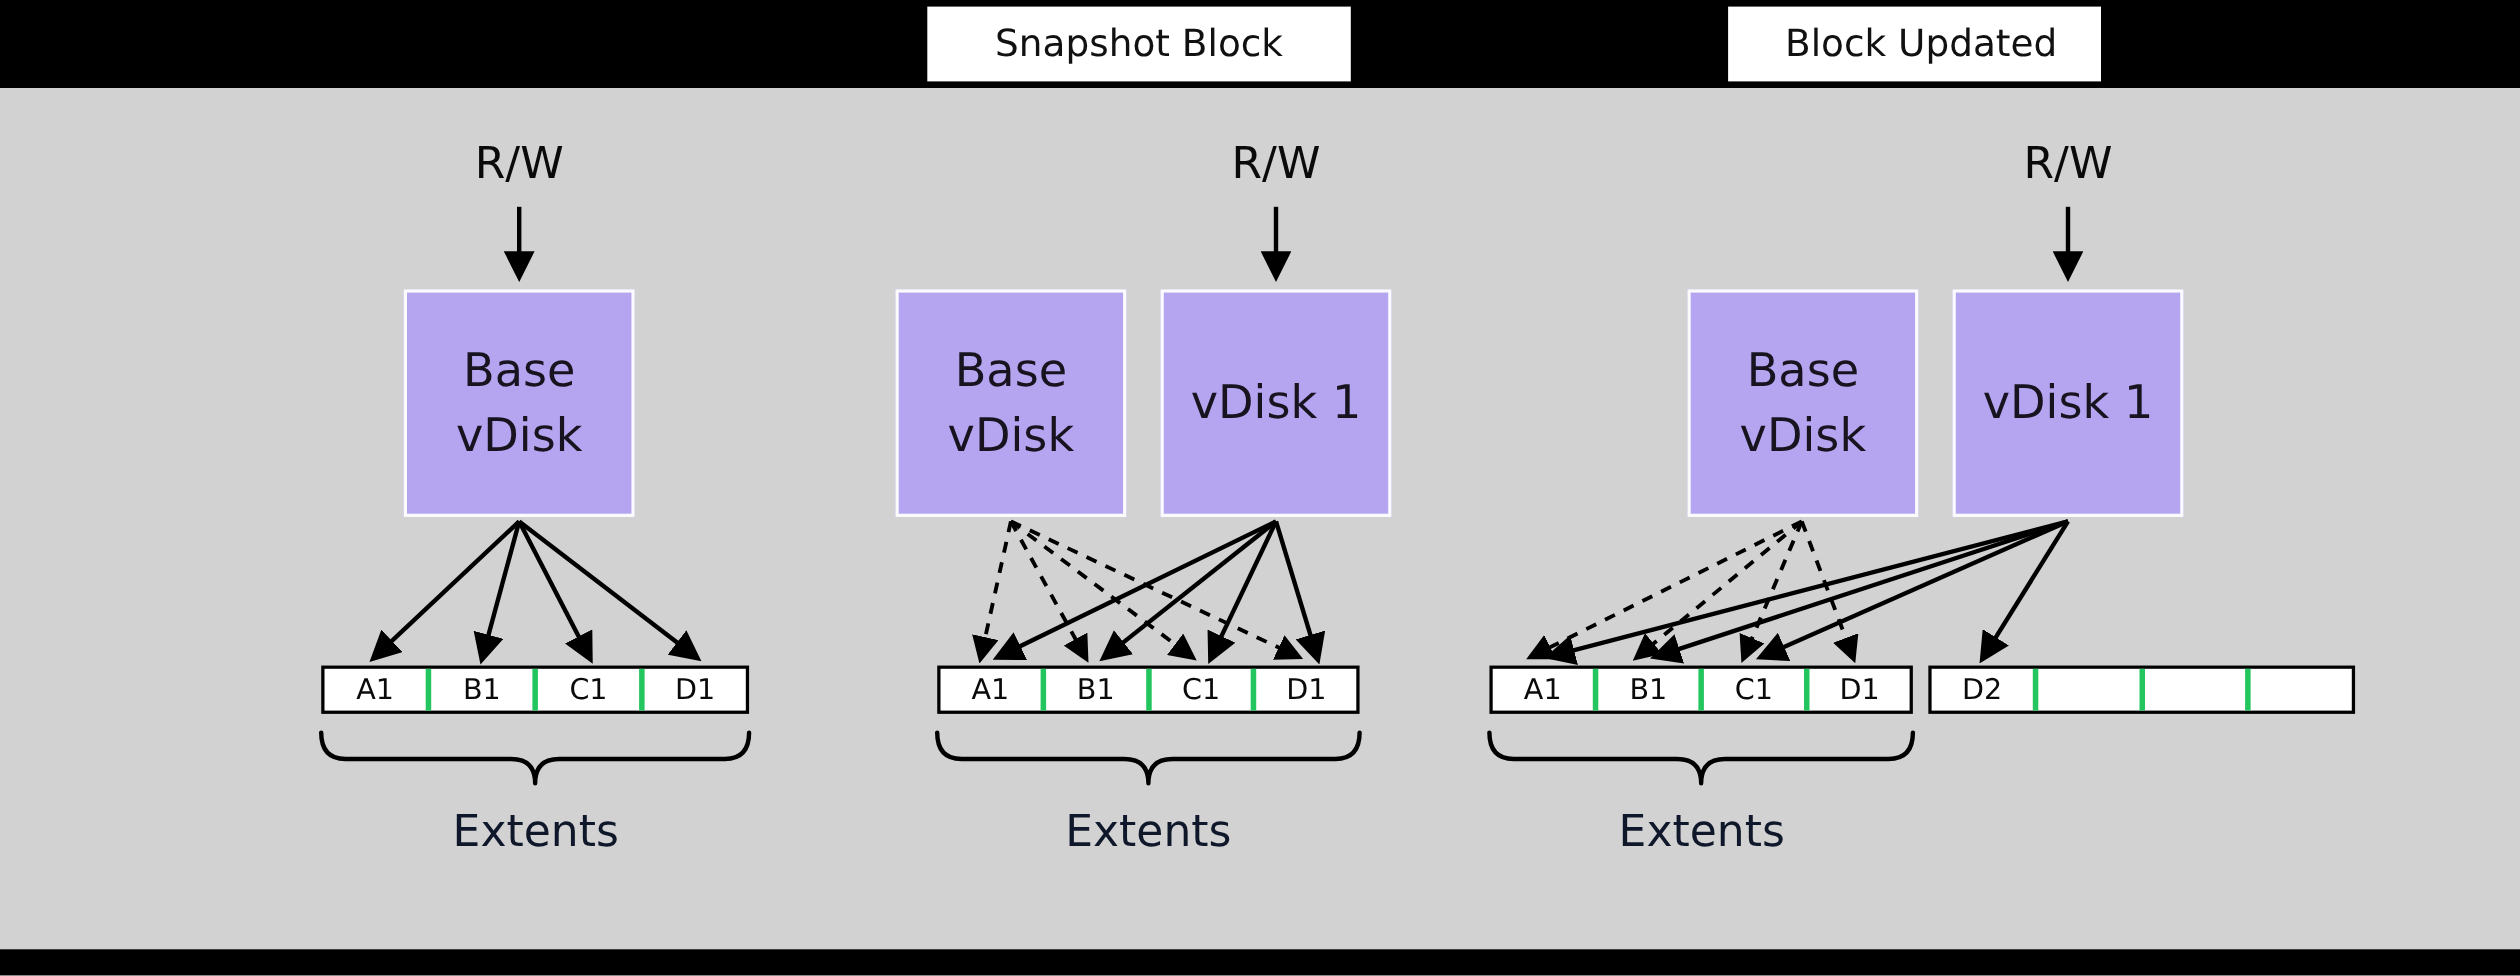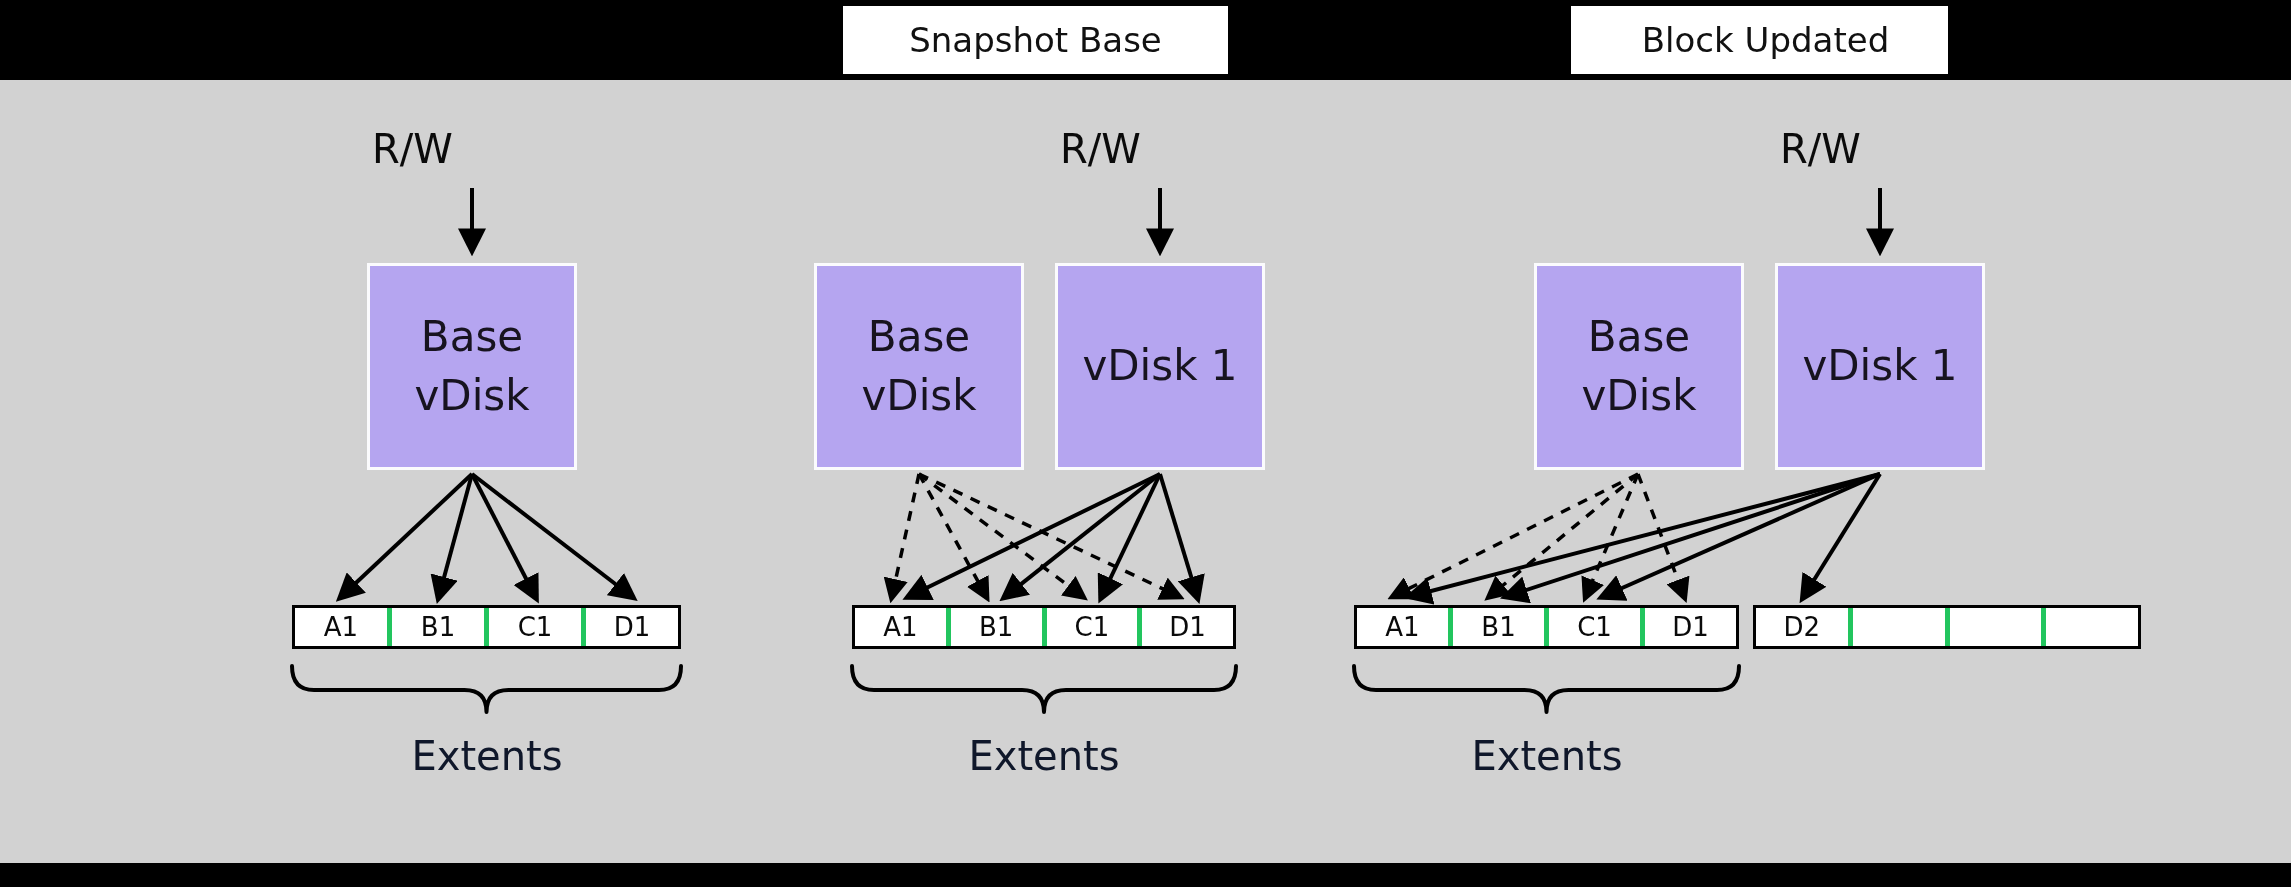--- a/index.html
+++ b/index.html
@@ -8,21 +8,21 @@
   #stage { position:relative; width:2291px; height:887px; background:var(--bg,#d2d2d2); overflow:hidden; }
 
   .bar { position:absolute; left:0; width:100%; background:var(--bar,#000000); }
   .bar.top { top:0; height:80px; }
   .bar.bottom { bottom:0; height:24px; }
 
   .title-box { position:absolute; top:6px; height:68px; background:#ffffff;
                display:flex; align-items:center; justify-content:center;
                font-size:34px; font-weight:500; color:#111111; }
 
-  .rw { position:absolute; top:126px; width:200px; 
+  .rw { position:absolute; top:126px; width:200px; text-align:center;
         font-size:40px; font-weight:500; color:#0a0a0a; }
 
   .vdisk { position:absolute; top:263px; width:210px; height:207px;
            background:var(--vdisk,#b5a5f0); border:3px solid #fbfbfd;
            display:flex; flex-direction:column; align-items:center; justify-content:center;
            font-size:42px; font-weight:500; color:#17131f; line-height:1.4; text-align:center; }
 
   .extent-row { position:absolute; top:605px; height:44px; display:flex;
                 border:3px solid #000000; background:#ffffff; }
   .extent-cell { flex:1 1 0; display:flex; align-items:center; justify-content:center;
@@ -39,23 +39,23 @@
 </style>
 </head>
 <body>
 
 <div id="stage">
 
   <div class="bar top"></div>
   <div class="bar bottom"></div>
 
   <div class="title-box" style="left:843px; width:385px;">
-    <span>Snapshot Base</span>
+    <span>Snapshot Block</span>
   </div>
-  <div class="title-box" style="left:1571px; width:377px;padding-left:12px;">
+  <div class="title-box" style="left:1571px; width:339px;padding-left:12px;">
     <span>Block Updated</span>
   </div>
 
   <div class="rw" style="left:372px;">R/W</div>
   <div class="rw" style="left:1060px;">R/W</div>
   <div class="rw" style="left:1780px;">R/W</div>
 
   <div class="vdisk" style="left:367px;">
     <div>Base</div>
     <div>vDisk</div>

